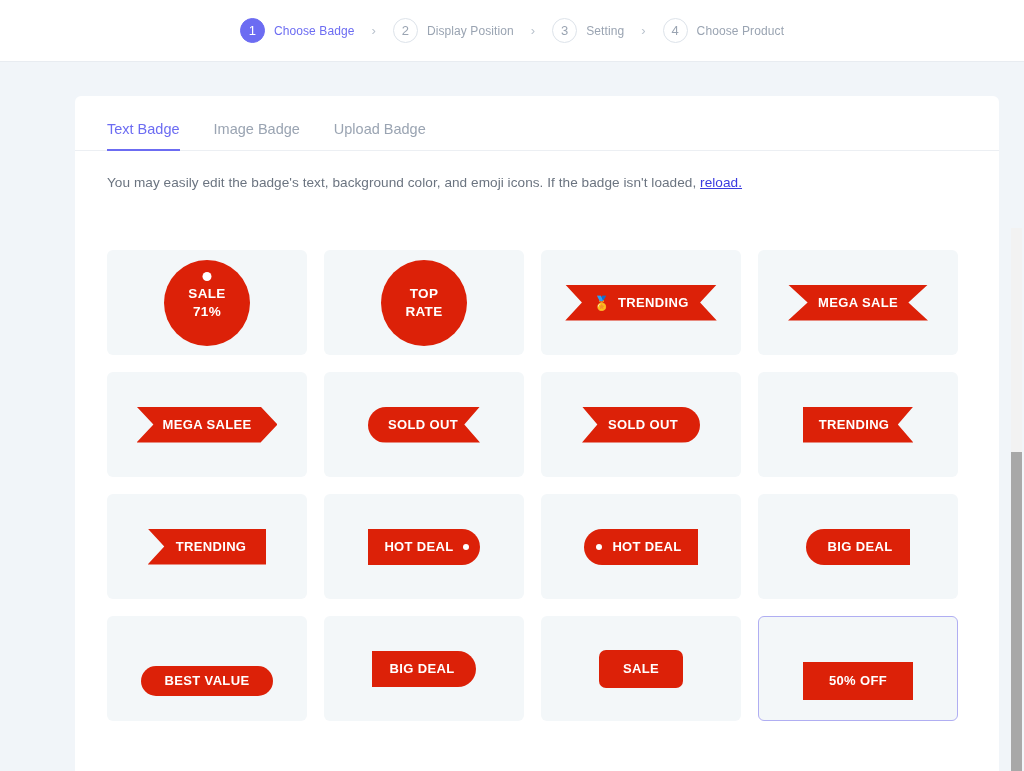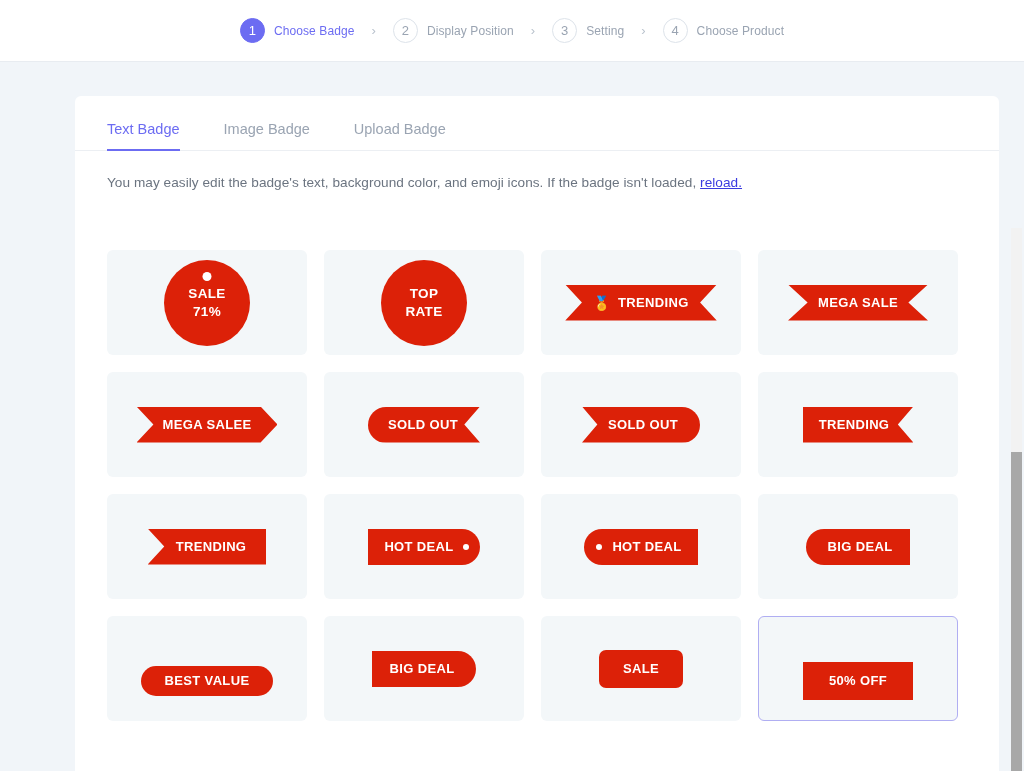--- a/index.html
+++ b/index.html
@@ -85,21 +85,21 @@
     border-radius: 6px 6px 0 0;
     box-sizing: border-box;
     position: relative;
     overflow: hidden;
   }
 
   
   .tabs {
     display: flex;
     align-items: flex-end;
-    gap: 44px;
+    gap: 34px;
     padding: 20px 32px 0 32px;
     border-bottom: 1px solid #eceff3;
     height: 55px;
     box-sizing: border-box;
   }
   .tab {
     font-size: 14.5px;
     color: #9aa4b2;
     padding-bottom: 12px;
     border-bottom: 2px solid transparent;

